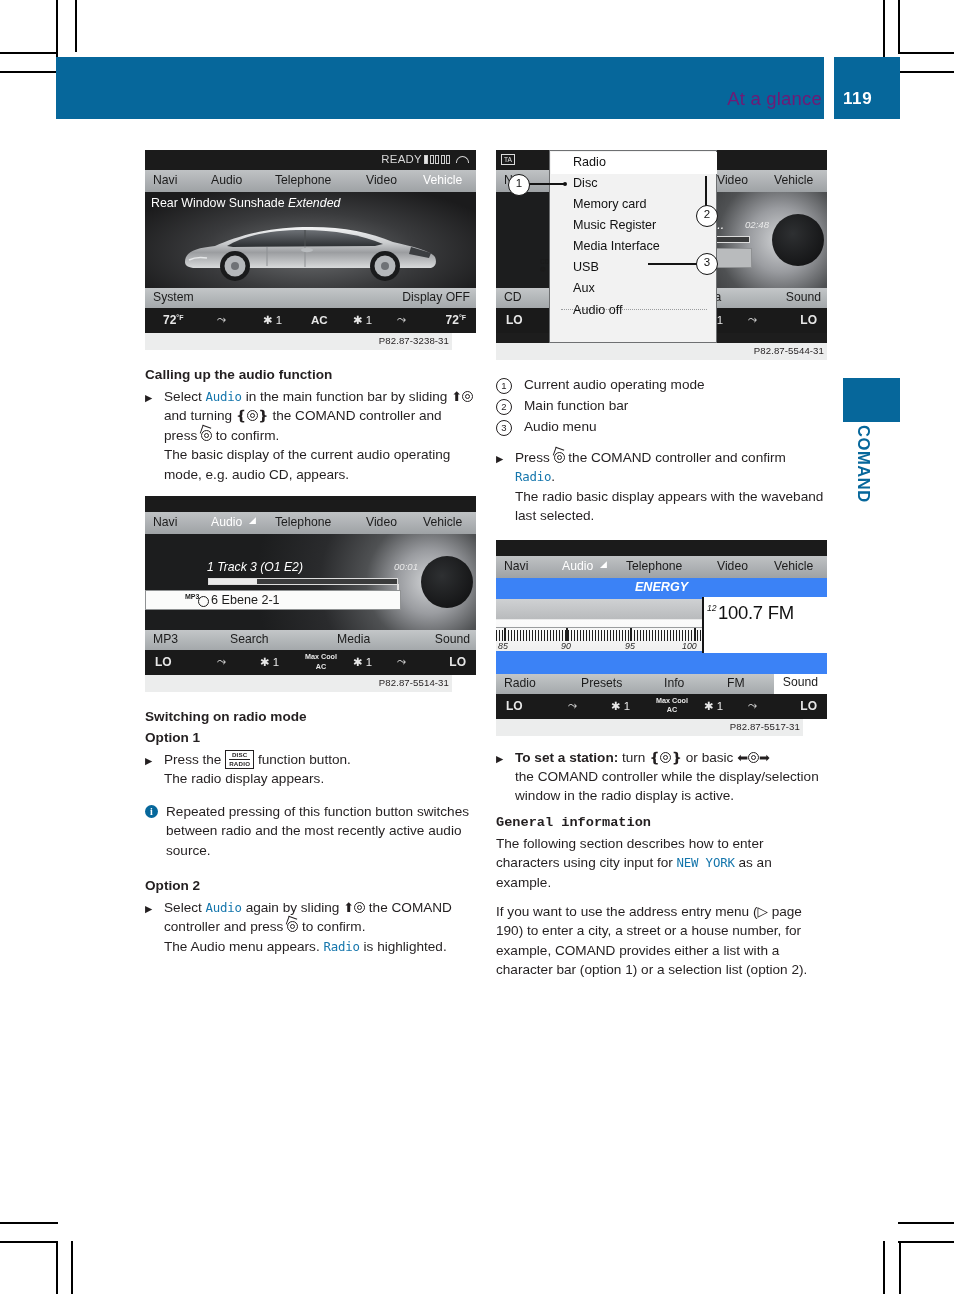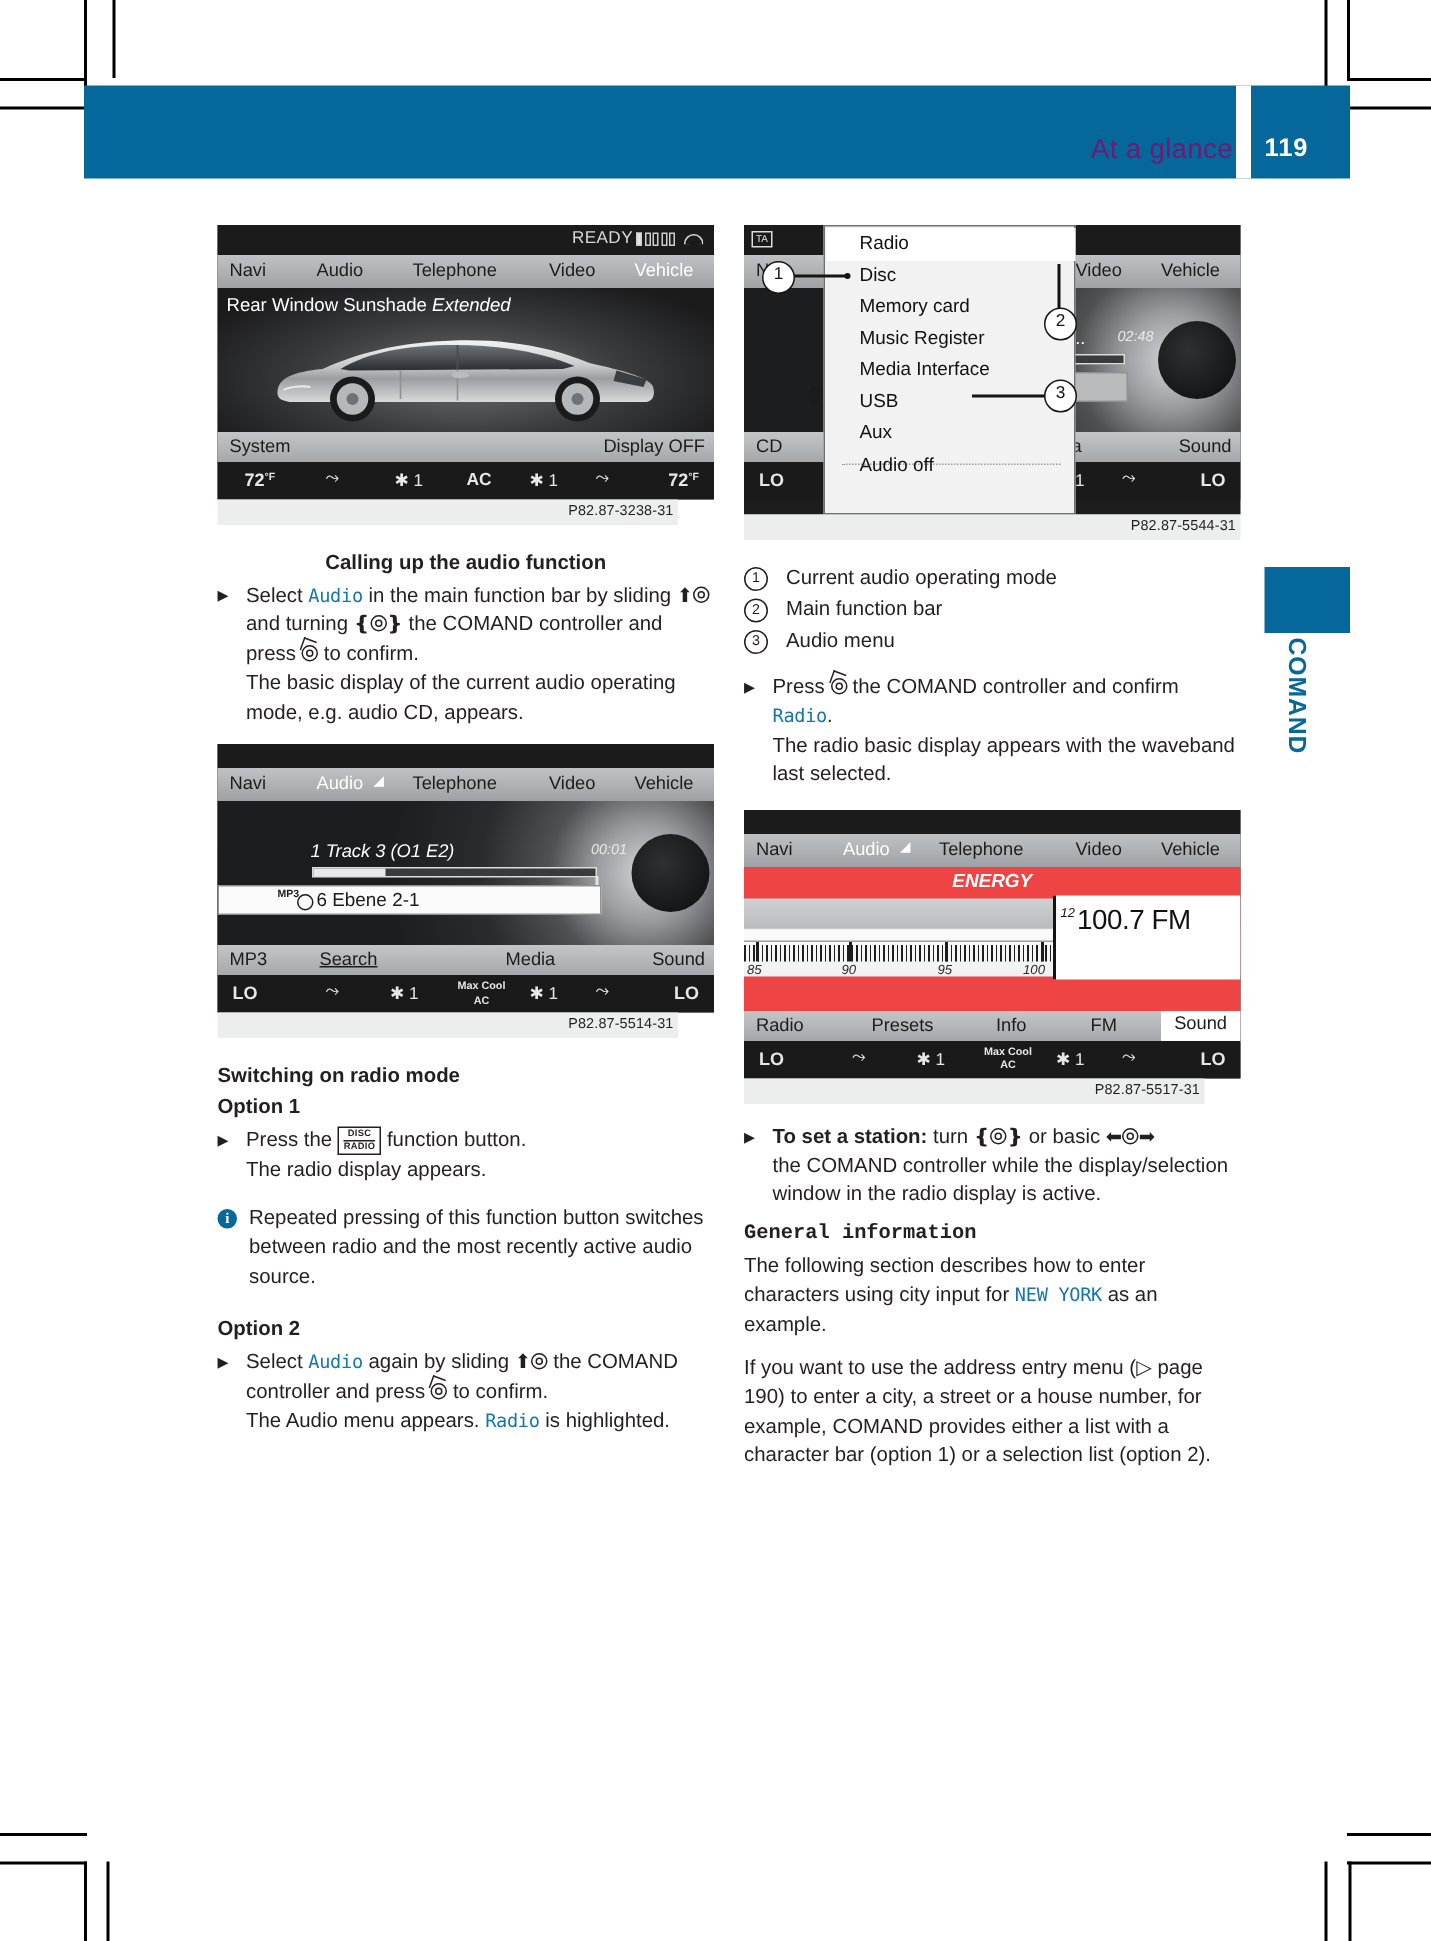--- a/index.html
+++ b/index.html
@@ -378,21 +378,21 @@
   .mediapane .sel .mp3disc {
     position: absolute; left: 52px; top: 5px;
     width: 9px; height: 9px; border-radius: 50%;
     border: 1.3px solid #1b1b1b;
   }
 
   
   .radiopane {
     height: 96px;
     position: relative;
-    background: #ef4444;
+    background: #3b82f6;
     overflow: hidden;
   }
   .radiopane .station {
     position: absolute; left: 0; right: 0; top: 2px;
     text-align: center;
     font-size: 12.6px; font-style: italic; font-weight: bold; color: #ffffff;
   }
   .radiopane .tuner {
     position: absolute; left: 0; top: 21px;
     width: 331px; height: 52px;
@@ -592,21 +592,21 @@
         <div class="i" style="left:208px;">✱ <span>1</span></div>
         <div class="i fanglyph" style="left:252px;">⤳</div>
         <div class="i temp" style="right:10px;"><span>72</span><span class="deg">°<span>F</span></span></div>
       </div>
     </div>
     <div class="caption">
         <span>P82.87-3238-31</span>
       </div>
   </div>
 
-  <div class="h2" style="margin-top:16px;text-align:center;">Calling up the audio function</div>
+  <div class="h2" style="margin-top:16px;">Calling up the audio function</div>
 
   <div class="step">
     <span class="arrow">▶</span><span>Select </span><span class="mono-blue">Audio</span><span> in the main function bar by sliding </span><span class="ctl">⬆︎<span class="ring"></span></span><span> and turning </span><span class="ctl"><span class="turn-l">❴</span><span class="ring"></span><span class="turn-r">❵</span></span><span> the COMAND controller and press </span><span class="ctl"><span class="ring press"></span></span><span> to confirm.</span><br>
     <span>The basic display of the current audio operating mode, e.g. audio CD, appears.</span>
   </div>
 
   <div class="figure" style="margin-top:12px;">
     <div class="shot">
       <div class="statusbar" style="height:16px;"></div>
 
@@ -629,21 +629,21 @@
         <div class="progtick"></div>
         <div class="sel">
           <div class="mp3">MP3</div>
           <div class="mp3disc"></div>
           <div class="lbl">6 Ebene 2-1</div>
         </div>
       </div>
 
       <div class="bfb">
         <div class="item" style="left:8px;">MP3</div>
-        <div class="item" style="left:68px;text-decoration:underline;">Search</div>
+        <div class="item" style="left:85px;">Search</div>
         <div class="item" style="left:192px;">Media</div>
         <div class="item" style="right:6px;">Sound</div>
       </div>
 
       <div class="clb">
         <div class="i temp" style="left:10px;">LO</div>
         <div class="i fanglyph" style="left:72px;">⤳</div>
         <div class="i" style="left:115px;">✱ <span>1</span></div>
         <div class="i maxcool" style="left:152px; width:48px;"><span>Max Cool</span><br><span>AC</span></div>
         <div class="i" style="left:208px;">✱ <span>1</span></div>

